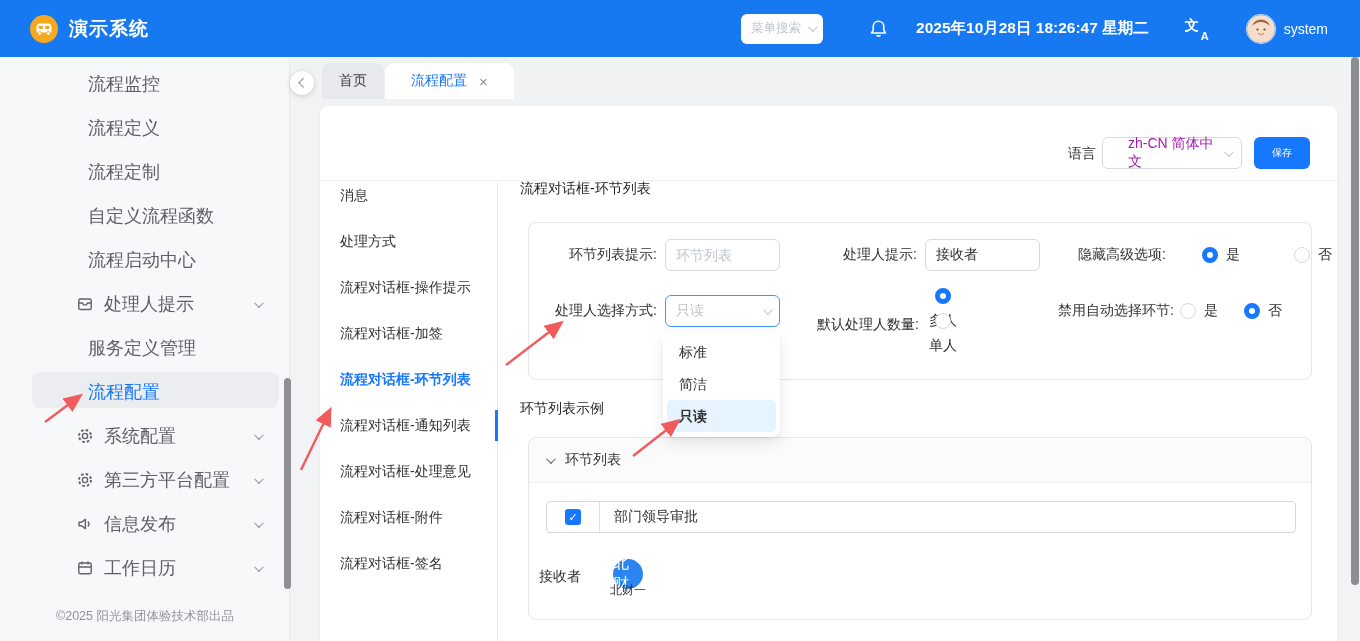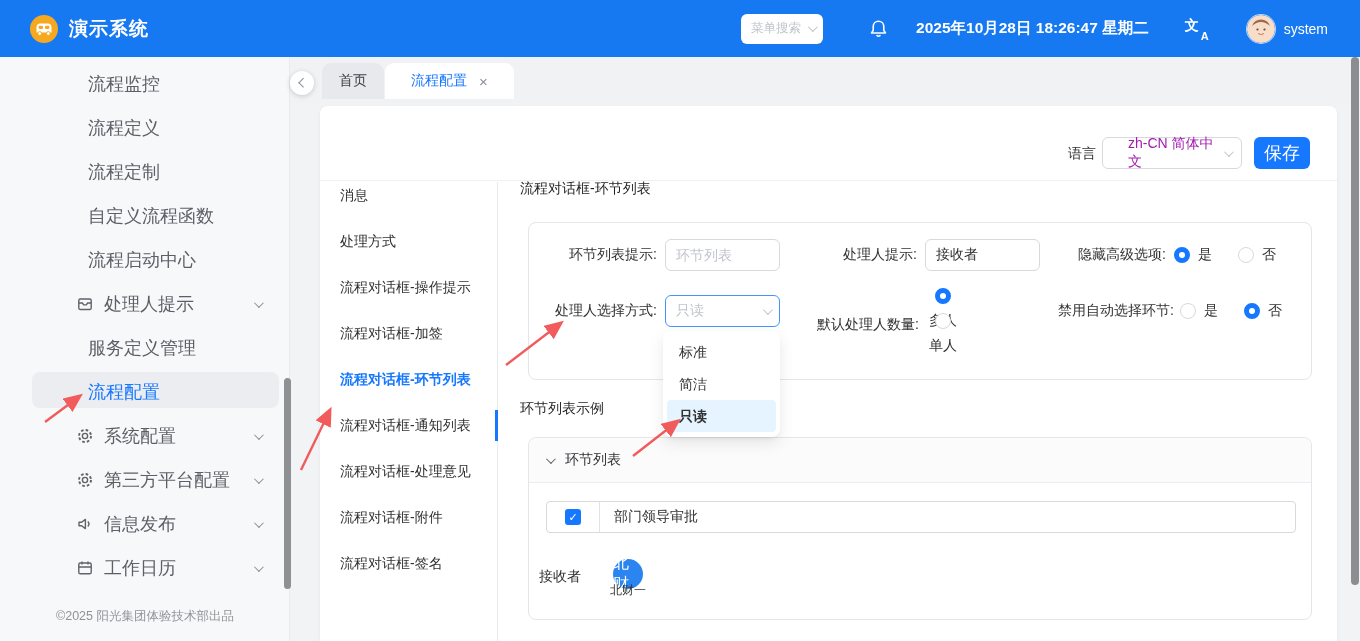--- a/index.html
+++ b/index.html
@@ -65,21 +65,21 @@
   
   .card { position:absolute; left:320px; top:106px; width:1017px; height:535px; background:#fff;
           border-radius:8px 8px 0 0; box-shadow:0 1px 4px rgba(0,0,0,.05); z-index:8; }
   .toolbar-line { position:absolute; left:0; top:74px; width:100%; height:1px; background:#f0f1f3; }
   .lang-label { position:absolute; left:748px; top:39px; font-size:14px; color:#303133; }
   .lang-select { position:absolute; left:782px; top:31px; width:140px; height:32px; border:1px solid #d9d9d9;
                  border-radius:6px; display:flex; align-items:center; padding:0 10px 0 25px;
                  font-size:14px; color:#a21caf; cursor:pointer; background:#fff; }
   .lang-select .val { flex:1; }
   .save-btn { position:absolute; left:934px; top:31px; width:56px; height:32px; background:#1677ff;
-              color:#fff; font-size:18px; border:none; border-radius:6px; cursor:pointer; }
+              color:#fff; font-size:10px; border:none; border-radius:6px; cursor:pointer; }
 
   
   .submenu { position:absolute; left:0; top:67px; width:177px; }
   .submenu-divider { position:absolute; left:177px; top:76px; bottom:0; width:1px; background:#e9ebef; }
   .sm-item { height:46px; display:flex; align-items:center; padding-left:20px; font-size:14px;
              color:#303133; cursor:pointer; white-space:nowrap; }
   .sm-item.active { color:#1677ff; font-weight:bold; }
   .sm-indicator { position:absolute; left:175px; top:304px; width:3px; height:31px; background:#1677ff; z-index:2; }
 
   
@@ -325,21 +325,21 @@
 
     <div class="form-panel">
       <div class="fg" style="left:12px; top:16px;">
         <span class="lbl" style="width:116px;">环节列表提示:</span>
         <input class="inp" placeholder="环节列表" style="">
       </div>
       <div class="fg" style="left:300px; top:16px;">
         <span class="lbl" style="width:88px;">处理人提示:</span>
         <input class="inp" value="接收者" style="">
       </div>
-      <div class="fg" style="left:549px; top:16px; height:32px;">
+      <div class="fg" style="left:549px; top:16px; height:32px;gap:28px;">
         <span class="lbl">隐藏高级选项:</span>
         <span class="r-item" style="margin-left:8px;">
           <span class="rd on"></span>
           <span>是</span>
         </span>
         <span class="r-item r-gap">
           <span class="rd"></span>
           <span>否</span>
         </span>
       </div>

